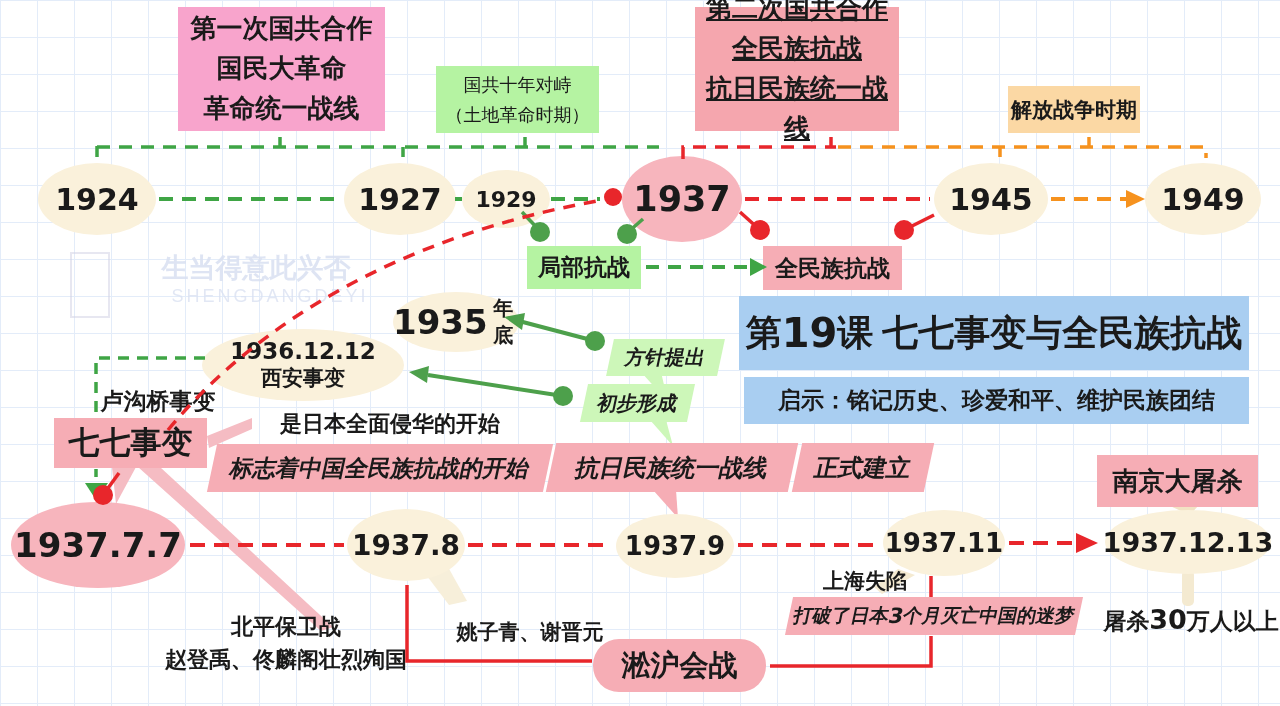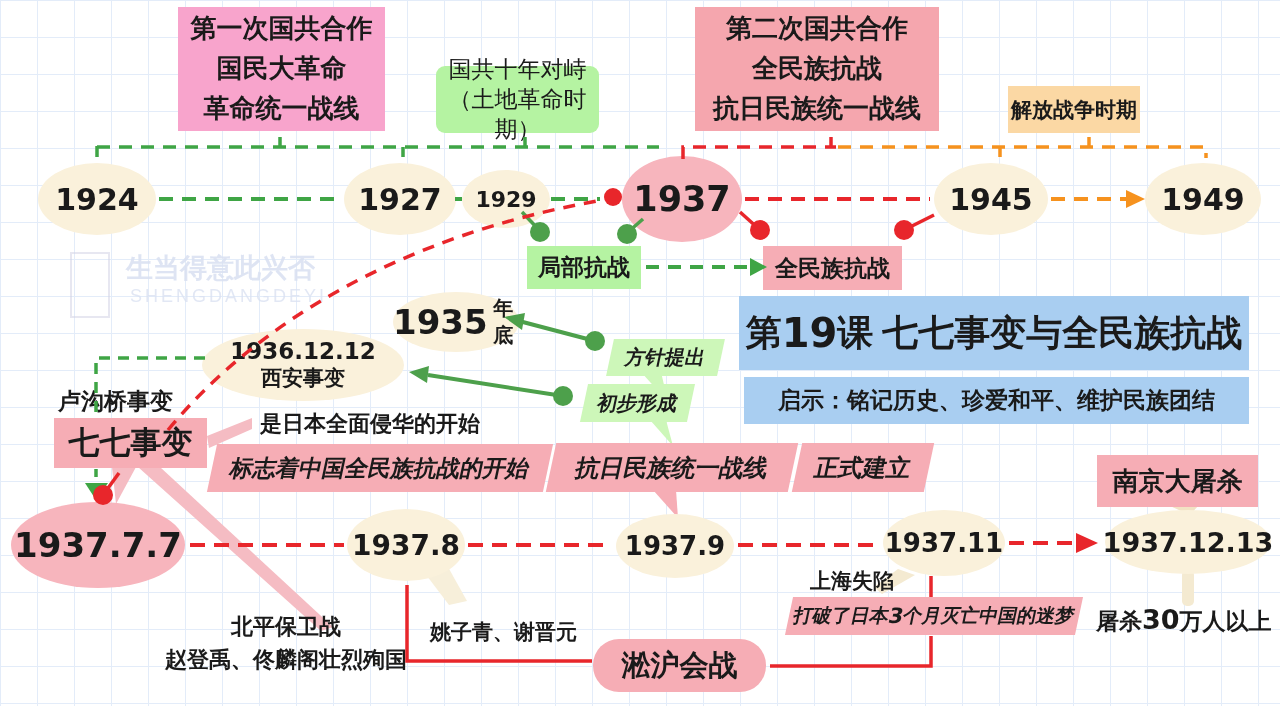--- a/index.html
+++ b/index.html
@@ -5,21 +5,21 @@
   html,body{margin:0;padding:0;}
   #canvas{
     position:relative;width:1280px;height:706px;overflow:hidden;
     background-color:#ffffff;
     background-image:linear-gradient(#e3ecf9 1px,transparent 1px),
                      linear-gradient(90deg,#e3ecf9 1px,transparent 1px);
     background-size:37px 37px;
     font-family:"Liberation Serif","DejaVu Serif",serif;
     color:#1a1a1a;
   }
-  .abs{position:absolute;}
+  .abs{position:absolute;text-align:center;}
   .center{display:flex;align-items:center;justify-content:center;text-align:center;}
   .col{display:flex;flex-direction:column;align-items:center;justify-content:center;text-align:center;}
   .box{box-sizing:border-box;}
   .ellipse{border-radius:50%;}
   .num{font-family:"DejaVu Sans","Liberation Sans",sans-serif;font-weight:700;}
   .cnb{font-weight:700;}
   .para{transform:skewX(-12deg);}
   svg{position:absolute;left:0;top:0;}
   .wm{color:#dbe2f2;}
 </style>
@@ -44,26 +44,26 @@
     <polygon points="138,467 160,467 333,627 321,631" fill="#f5bcc3"></polygon>
     <polygon points="207,436 252,418 252,429 209,448" fill="#f5bcc3"></polygon>
   </svg>
 
   <div class="abs box col" style="left:178px;top:7px;width:207px;height:124px;background:#f8a4cc;font-size:26px;line-height:40px;">
     <div class="cnb">第一次国共合作</div>
     <div class="cnb">国民大革命</div>
     <div class="cnb">革命统一战线</div>
   </div>
 
-  <div class="abs box col" style="left:436px;top:66px;width:163px;height:67px;background:#b5f3a2;font-size:23px;line-height:30px;border-radius:9px;">
+  <div class="abs box col" style="left:436px;top:66px;width:163px;height:67px;background:#b5f3a2;font-size:18px;line-height:30px;">
     <div>国共十年对峙</div>
     <div>（土地革命时期）</div>
   </div>
 
-  <div class="abs box col" style="left:695px;top:7px;width:244px;height:124px;background:#f5a6ae;font-size:26px;line-height:40px;">
+  <div class="abs box col" style="left:695px;top:7px;width:204px;height:124px;background:#f5a6ae;font-size:26px;line-height:40px;text-decoration:underline;">
     <div class="cnb">第二次国共合作</div>
     <div class="cnb">全民族抗战</div>
     <div class="cnb">抗日民族统一战线</div>
   </div>
 
   <div class="abs box center cnb" style="left:1008px;top:86px;width:132px;height:47px;background:#fbd8a4;font-size:21px;">解放战争时期</div>
 
   <div class="abs ellipse center num" style="left:38px;top:163px;width:118px;height:72px;background:#faf1db;font-size:30px;">1924</div>
   <div class="abs ellipse center num" style="left:344px;top:163px;width:112px;height:72px;background:#faf1db;font-size:30px;">1927</div>
   <div class="abs ellipse center num" style="left:462px;top:170px;width:88px;height:58px;background:#faf1db;font-size:22px;">1929</div>

